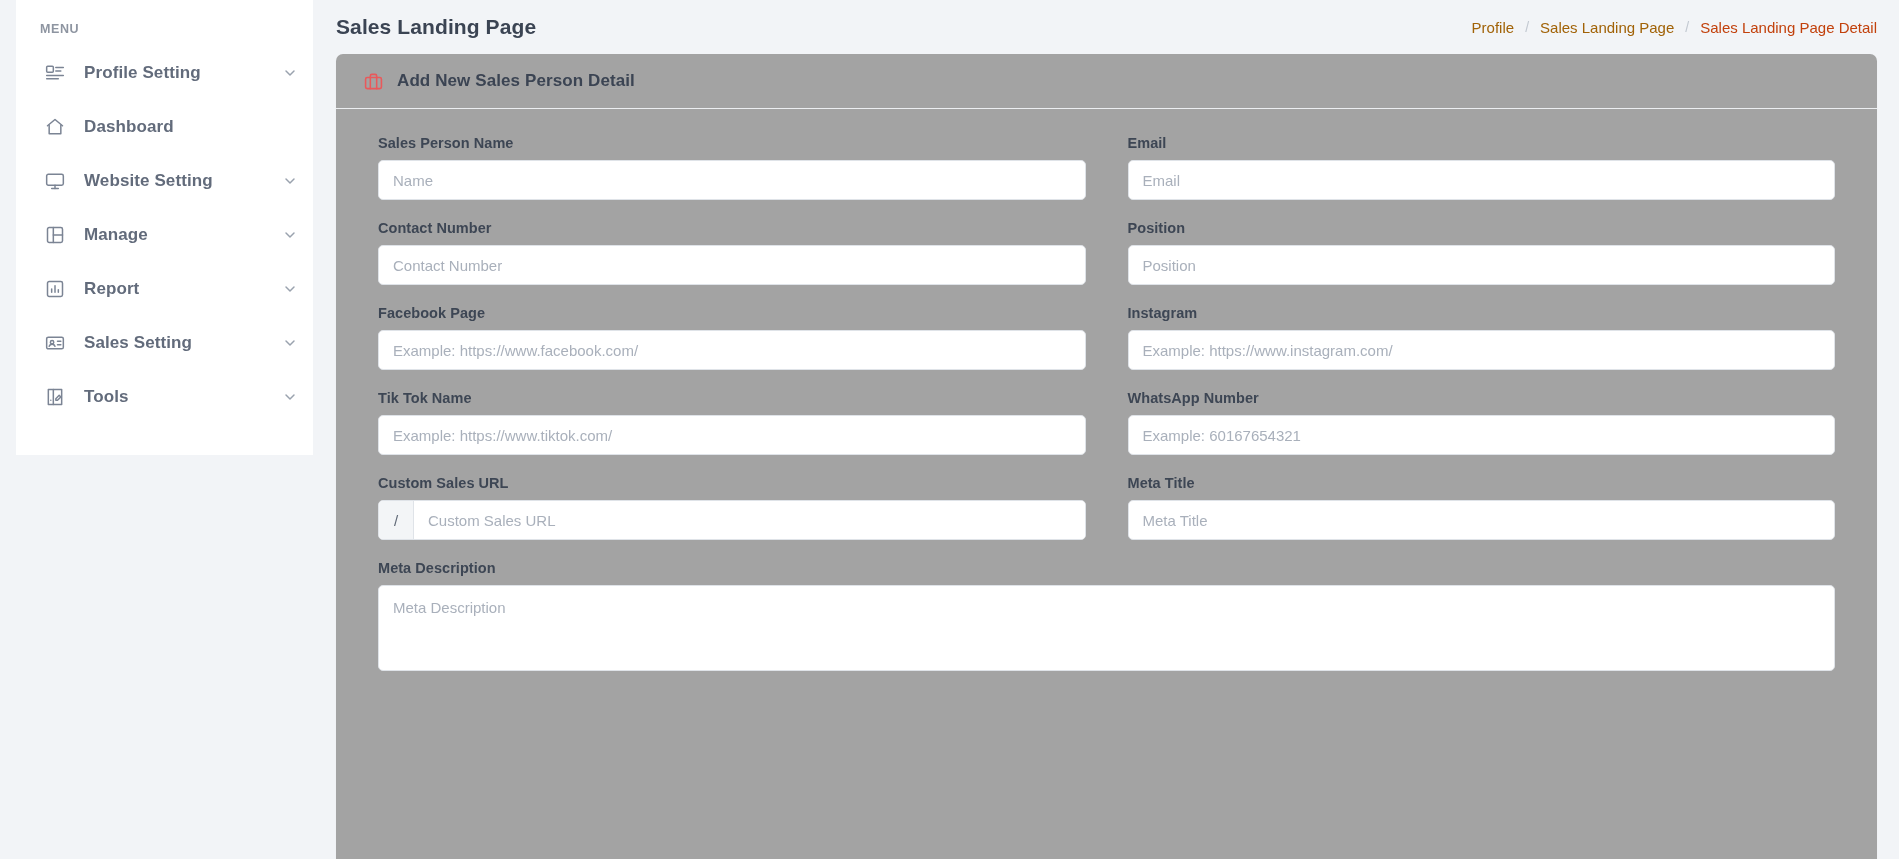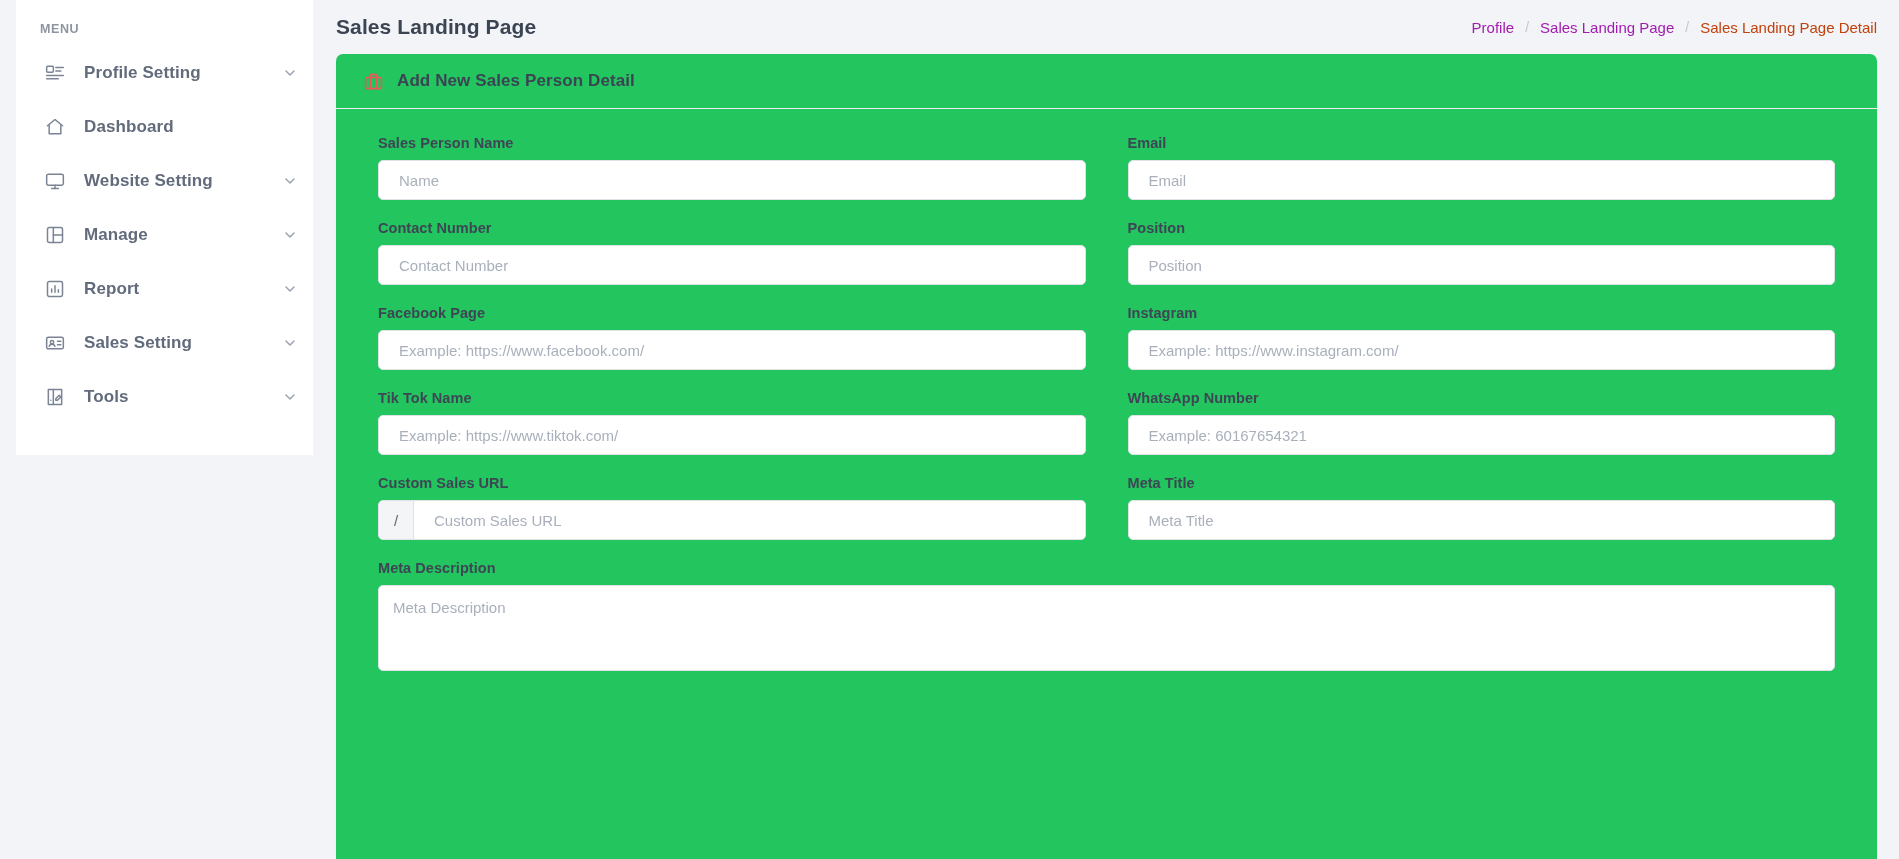--- a/index.html
+++ b/index.html
@@ -103,36 +103,36 @@
     letter-spacing: 0.1px;
   }
 
   #breadcrumb {
     margin-left: auto;
     display: flex;
     align-items: center;
     font-size: 15px;
     white-space: nowrap;
   }
-  .crumb { color: #a21caf; }
+  .crumb { color: #a16207; }
   .crumb.muted { color: #c2410c; }
   .crumb-sep {
     color: #c2c8d1;
     margin: 0 11px;
     font-size: 14px;
   }
 
   
   #card {
     position: absolute;
     left: 23px;
     right: 22px;
     top: 54px;
     bottom: 0;
-    background: #22c55e;
+    background: #a3a3a3;
     border-radius: 7px 7px 0 0;
     box-shadow: 0 1px 2px rgba(20,30,50,0.04);
     overflow: hidden;
   }
 
   #card-header {
     height: 55px;
     display: flex;
     align-items: center;
     padding: 0 28px;
@@ -174,21 +174,21 @@
     color: #3d4654;
     margin-bottom: 9px;
     letter-spacing: 0.05px;
   }
 
   .input {
     width: 100%;
     height: 40px;
     border: 1px solid #dfe3e8;
     border-radius: 5px;
-    padding: 0 20px;
+    padding: 0 14px;
     font-size: 15px;
     font-family: "Liberation Sans", sans-serif;
     color: #3d4654;
     background: #fff;
     outline: none;
   }
   .input::placeholder { color: #a9b0bb; }
 
   .input-group {
     display: flex;

